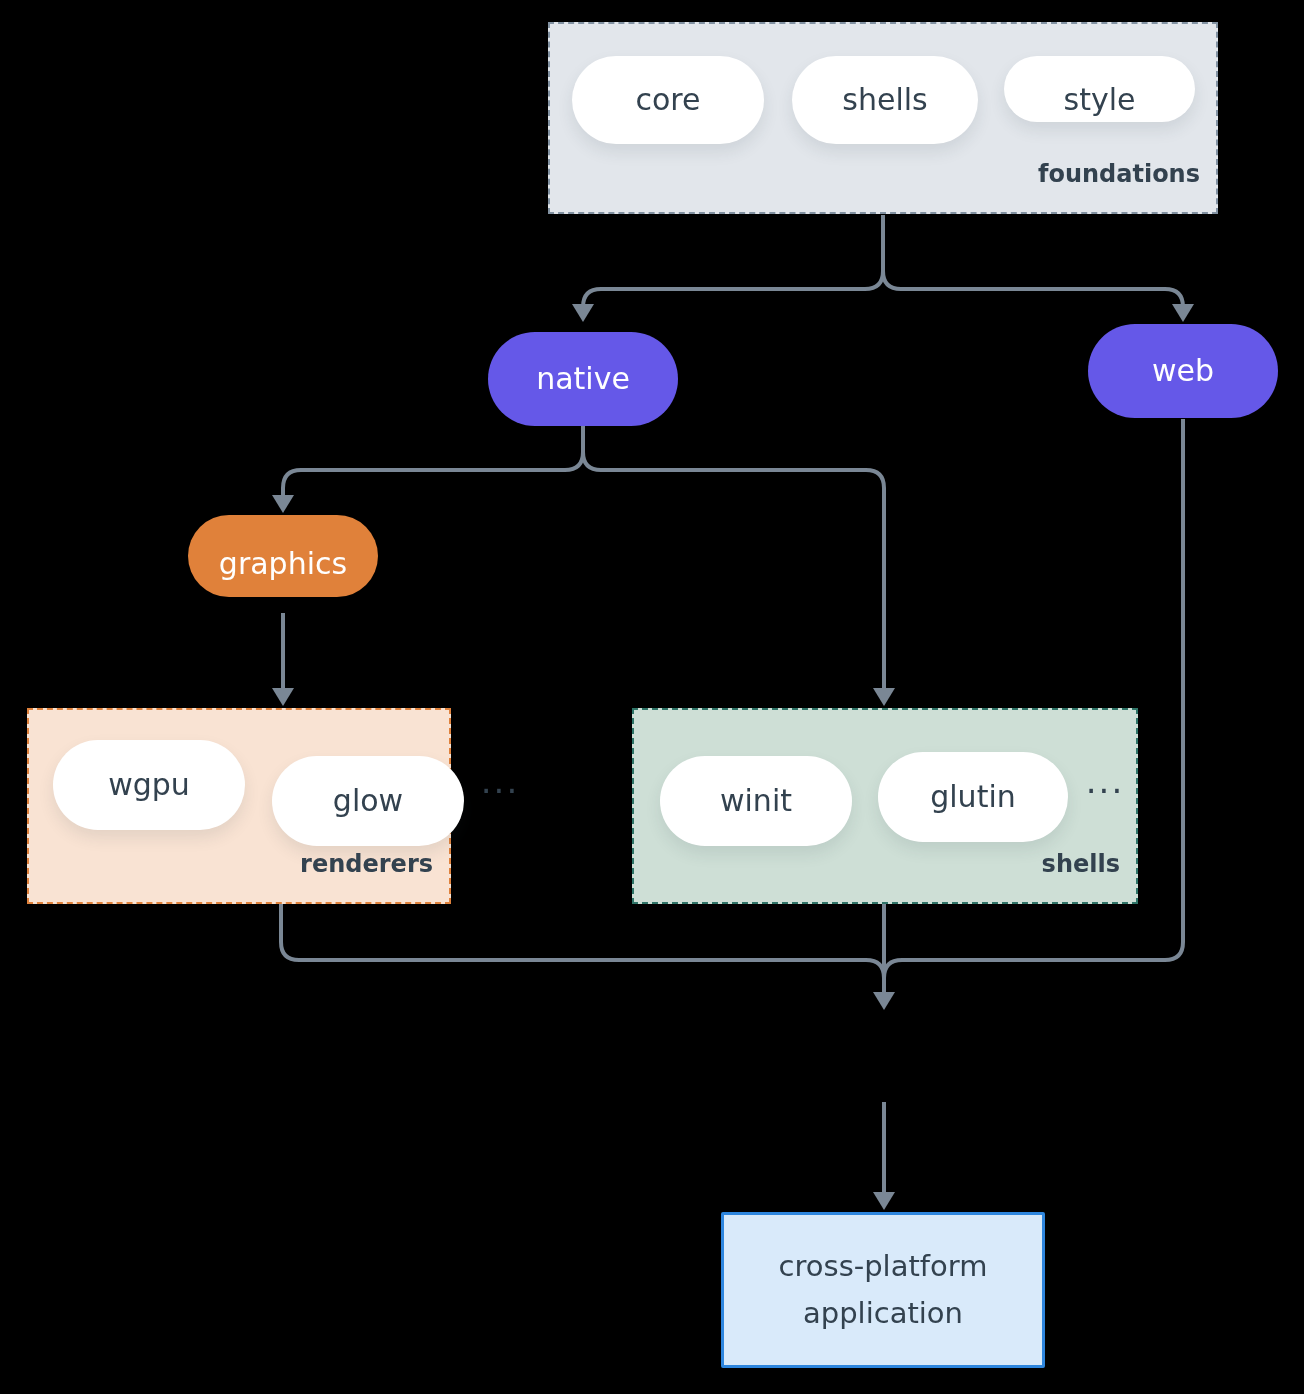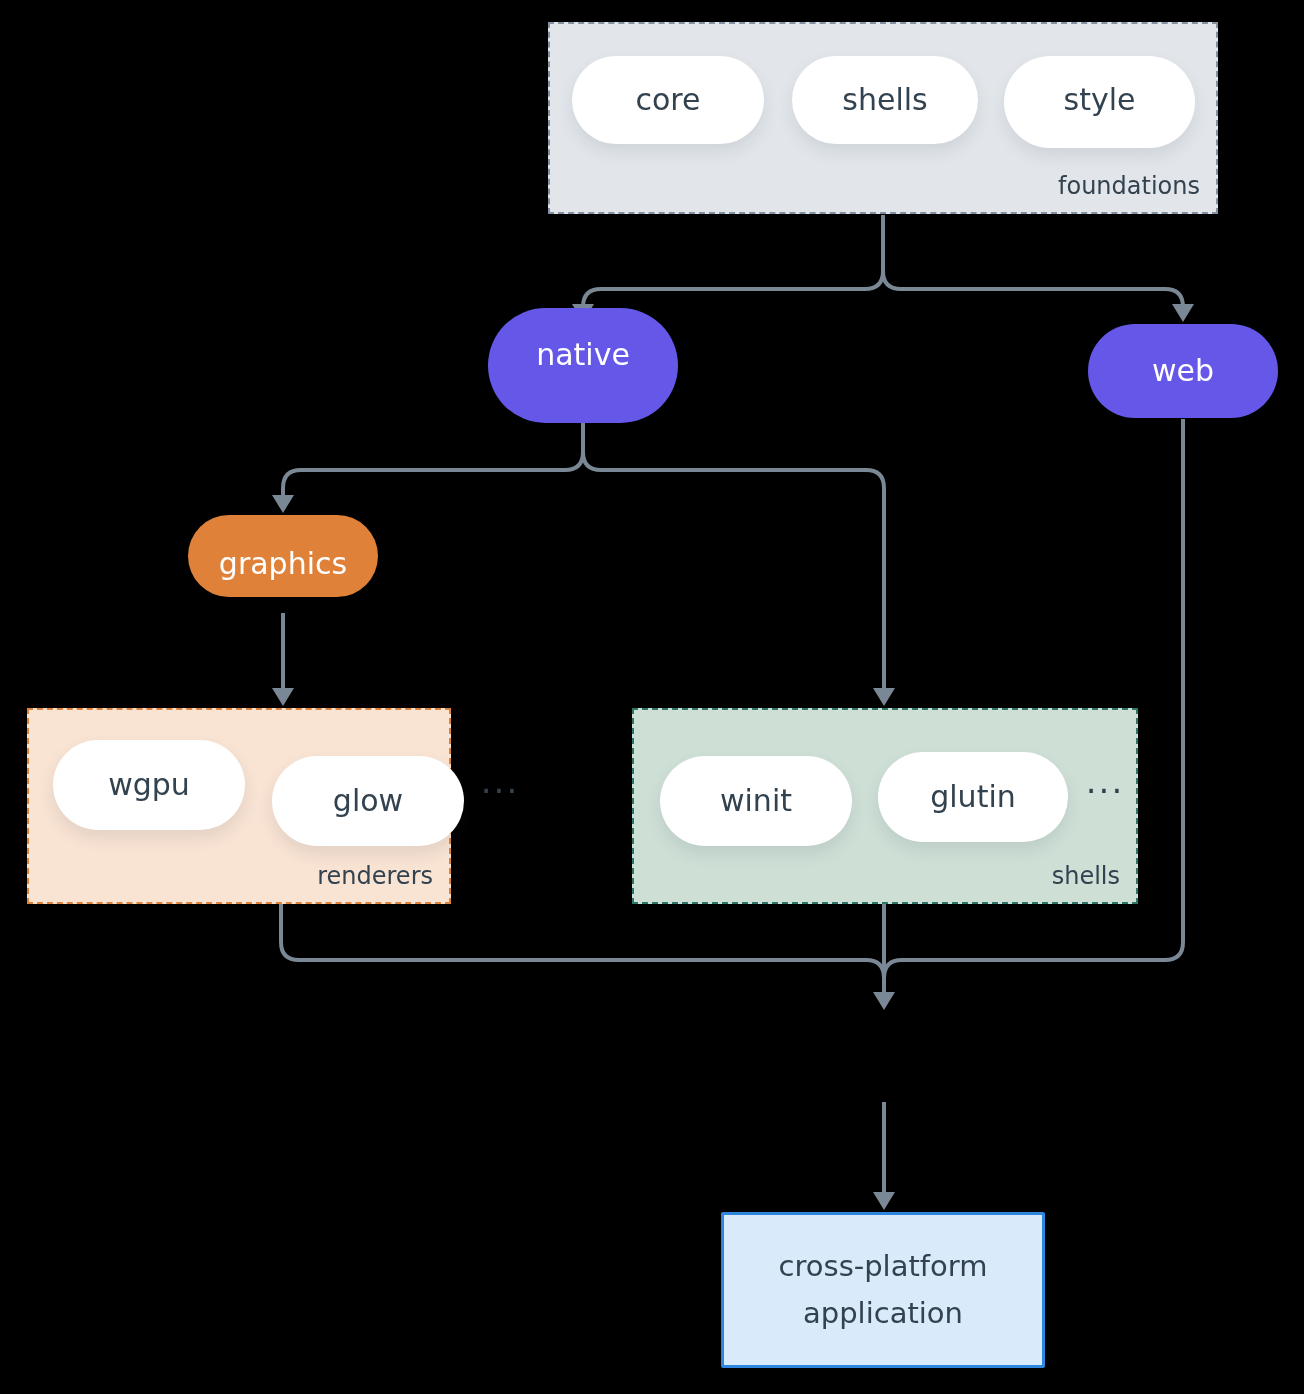--- a/index.html
+++ b/index.html
@@ -6,49 +6,50 @@
   .canvas{
     position:relative;width:1304px;height:1394px;background:var(--c-background,#000);
     font-family:"DejaVu Sans","Liberation Sans",sans-serif;overflow:hidden;
   }
   svg.wires{position:absolute;left:0;top:0;}
   svg.wires path{fill:none;stroke:var(--c-connector);stroke-width:4;stroke-linejoin:round;}
   svg.wires polygon{fill:var(--c-connector);stroke:none;}
 
   .group{position:absolute;box-sizing:border-box;}
   .group-label{
-    position:absolute;right:16px;bottom:8px;font-size:24px;line-height:1.4;
+    position:absolute;right:16px;bottom:20px;font-size:24px;line-height:1.4;
     color:var(--c-text_dark);
+    font-weight:bold;
   }
   .g-foundations{left:548px;top:22px;width:670px;height:192px;
     background:var(--c-foundations_fill);border:2px dashed var(--c-foundations_border);}
   .g-renderers{left:27px;top:708px;width:424px;height:196px;
     background:var(--c-renderers_fill);border:2px dashed var(--c-renderers_border);}
   .g-shells{left:632px;top:708px;width:506px;height:196px;
     background:var(--c-shells_fill);border:2px dashed var(--c-shells_border);}
 
   .pill{
     position:absolute;border-radius:999px;text-align:center;
     font-size:30px;color:var(--c-text_dark);background:#fff;
     box-shadow:0 8px 16px rgba(40,55,70,0.10);
   }
   .pill.white{background:#fff;}
   .pill.solid{color:#fff;box-shadow:none;}
   .p-core{left:22px;top:32px;width:192px;height:88px;line-height:88px;}
   .p-futures{left:242px;top:32px;width:186px;height:88px;line-height:88px;}
-  .p-style{left:454px;top:32px;width:191px;height:92px;line-height:88px;}
+  .p-style{left:454px;top:32px;width:191px;height:66px;line-height:88px;}
   .p-wgpu{left:24px;top:30px;width:192px;height:90px;line-height:90px;}
   .p-glow{left:243px;top:30px;width:192px;height:90px;line-height:90px;margin-top:16px;}
   .p-winit{left:26px;top:30px;width:192px;height:90px;line-height:90px;margin-top:16px;}
   .p-glutin{left:244px;top:30px;width:190px;height:90px;line-height:90px;margin-top:12px;}
   .more-dots{
     position:absolute;left:440px;top:30px;width:62px;height:90px;line-height:82px;
     text-align:center;font-size:34px;letter-spacing:2px;color:var(--c-text_dark);
   }
-  .p-native{left:488px;top:308px;width:190px;height:115px;line-height:94px;background:var(--c-purple);}
+  .p-native{left:488px;top:332px;width:190px;height:94px;line-height:94px;background:var(--c-purple);}
   .p-web{left:1088px;top:324px;width:190px;height:94px;line-height:94px;background:var(--c-purple);}
   .p-graphics{left:188px;top:515px;width:190px;height:82px;line-height:98px;background:var(--c-orange);}
   .p-iced{left:788px;top:1012px;width:192px;height:90px;line-height:90px;background:var(--c-blue);}
 
   .app-box{
     position:absolute;left:721px;top:1212px;width:324px;height:156px;box-sizing:border-box;
     background:var(--c-application_fill);border:3px solid var(--c-application_border);
     border-radius:2px;display:flex;align-items:center;justify-content:center;text-align:center;
     font-size:29px;line-height:1.62;color:var(--c-text_dark);padding:16px 18px;
   }

